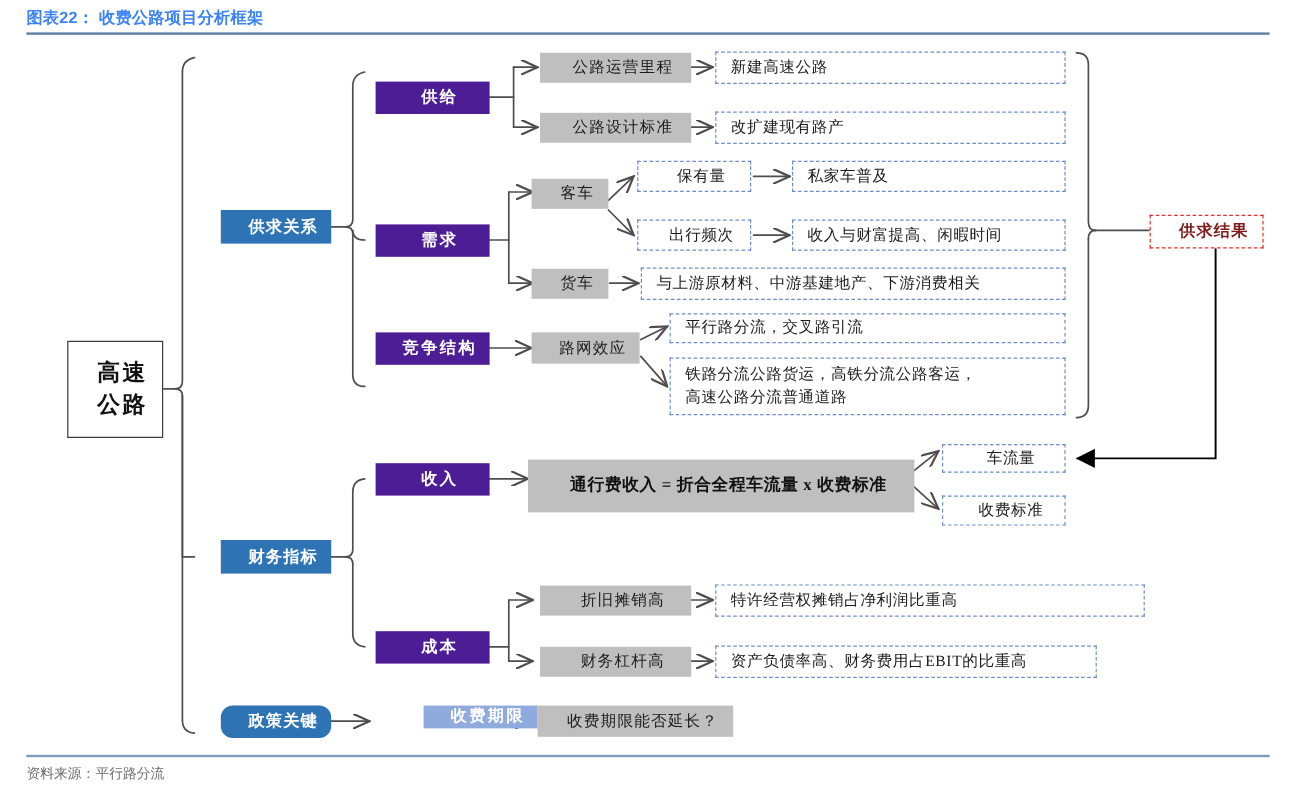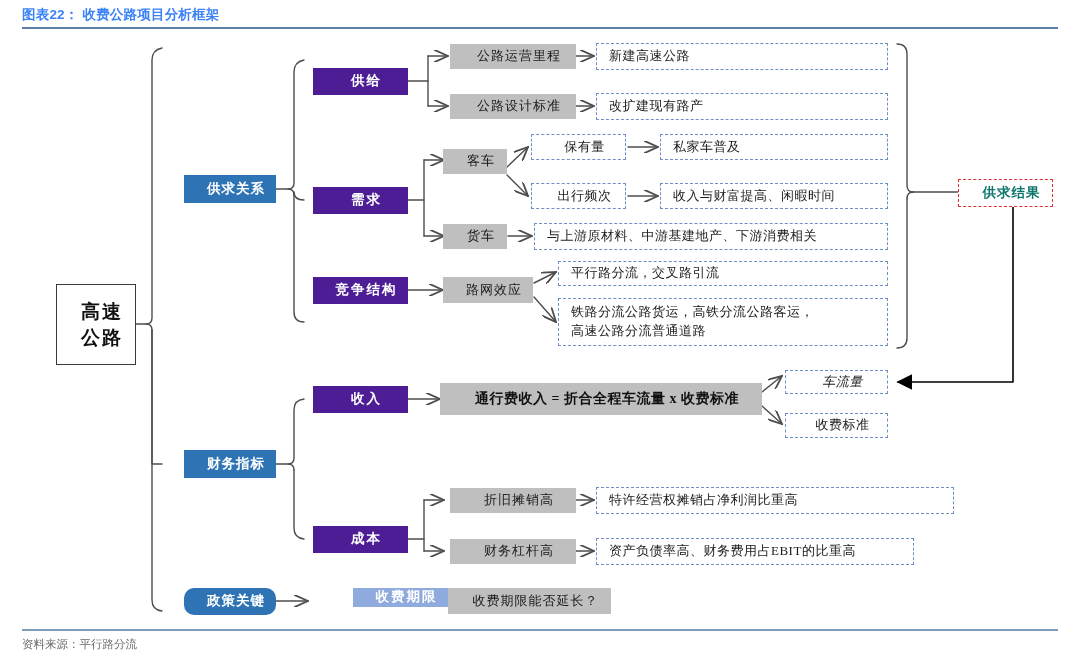--- a/index.html
+++ b/index.html
@@ -67,21 +67,21 @@
   }
   .n-gray-wide{
     background:#bfbfbf;color:#111111;font-weight:bold;font-size:14px;
     letter-spacing:.5px;
   }
   .n-dash{
     background:#ffffff;border:1.3px dashed #6f8fc4;color:#1b1b1b;
     font-size:13px;letter-spacing:.5px;
   }
   .n-dash-red{
-    background:#ffffff;border:1.6px dashed #e03030;color:#0f766e;
+    background:#ffffff;border:1.6px dashed #e03030;color:#7f1d1d;
     font-weight:bold;font-size:13.5px;letter-spacing:1px;
   }
 </style>
 </head>
 <body>
 
 <div class="title">图表22： 收费公路项目分析框架</div>
 <div class="rule-top"></div>
 
 <div class="canvas">
@@ -175,36 +175,36 @@
 <div class="node ctr n-blue-mid" style="left:313px;top:277px;width:95px;height:27px;">竞争结构</div>
 <div class="node ctr n-blue-mid" style="left:313px;top:386px;width:95px;height:27px;">收入</div>
 <div class="node ctr n-blue-mid" style="left:313px;top:526px;width:95px;height:27px;">成本</div>
 <div class="node ctr n-blue-light" style="left:313px;top:588px;width:95px;height:19px;margin-left:40px;">收费期限</div>
 
 <div class="node ctr n-gray" style="left:450px;top:44px;width:126px;height:25px;">公路运营里程</div>
 <div class="node ctr n-gray" style="left:450px;top:94px;width:126px;height:25px;">公路设计标准</div>
 <div class="node ctr n-gray" style="left:443px;top:149px;width:64px;height:25px;">客车</div>
 <div class="node ctr n-gray" style="left:443px;top:224px;width:64px;height:25px;">货车</div>
 <div class="node ctr n-gray" style="left:443px;top:277px;width:90px;height:26px;">路网效应</div>
-<div class="node ctr n-gray-wide" style="left:440px;top:383px;width:322px;height:32px;">通行费收入 = 折合全程车流量 x 收费标准</div>
+<div class="node ctr n-gray-wide" style="left:440px;top:383px;width:322px;height:44px;">通行费收入 = 折合全程车流量 x 收费标准</div>
 <div class="node ctr n-gray" style="left:450px;top:488px;width:126px;height:25px;">折旧摊销高</div>
 <div class="node ctr n-gray" style="left:450px;top:539px;width:126px;height:25px;">财务杠杆高</div>
 <div class="node ctr n-gray" style="left:448px;top:588px;width:163px;height:26px;">收费期限能否延长？</div>
 
 <div class="node lft n-dash" style="left:596px;top:43px;width:292px;height:27px;">新建高速公路</div>
 <div class="node lft n-dash" style="left:596px;top:93px;width:292px;height:27px;">改扩建现有路产</div>
 <div class="node ctr n-dash" style="left:531px;top:134px;width:95px;height:26px;">保有量</div>
 <div class="node ctr n-dash" style="left:531px;top:183px;width:95px;height:26px;">出行频次</div>
 <div class="node lft n-dash" style="left:660px;top:134px;width:228px;height:26px;">私家车普及</div>
 <div class="node lft n-dash" style="left:660px;top:183px;width:228px;height:26px;">收入与财富提高、闲暇时间</div>
 <div class="node lft n-dash" style="left:534px;top:223px;width:354px;height:27px;">与上游原材料、中游基建地产、下游消费相关</div>
 <div class="node lft n-dash" style="left:558px;top:261px;width:330px;height:25px;">平行路分流，交叉路引流</div>
 <div class="node lft n-dash" style="left:558px;top:298px;width:330px;height:48px;line-height:1.45;">铁路分流公路货运，高铁分流公路客运，
 高速公路分流普通道路</div>
-<div class="node ctr n-dash" style="left:785px;top:370px;width:103px;height:24px;font-style:italic;">车流量</div>
+<div class="node ctr n-dash" style="left:785px;top:370px;width:103px;height:24px;">车流量</div>
 <div class="node ctr n-dash" style="left:785px;top:413px;width:103px;height:25px;">收费标准</div>
 <div class="node lft n-dash" style="left:596px;top:487px;width:358px;height:27px;">特许经营权摊销占净利润比重高</div>
 <div class="node lft n-dash" style="left:596px;top:538px;width:318px;height:27px;">资产负债率高、财务费用占EBIT的比重高</div>
 
 <div class="node ctr n-dash-red" style="left:958px;top:179px;width:95px;height:28px;">供求结果</div>
 
 <div class="rule-bottom"></div>
 <div class="footer">资料来源：平行路分流</div>
 
 </body></html>

